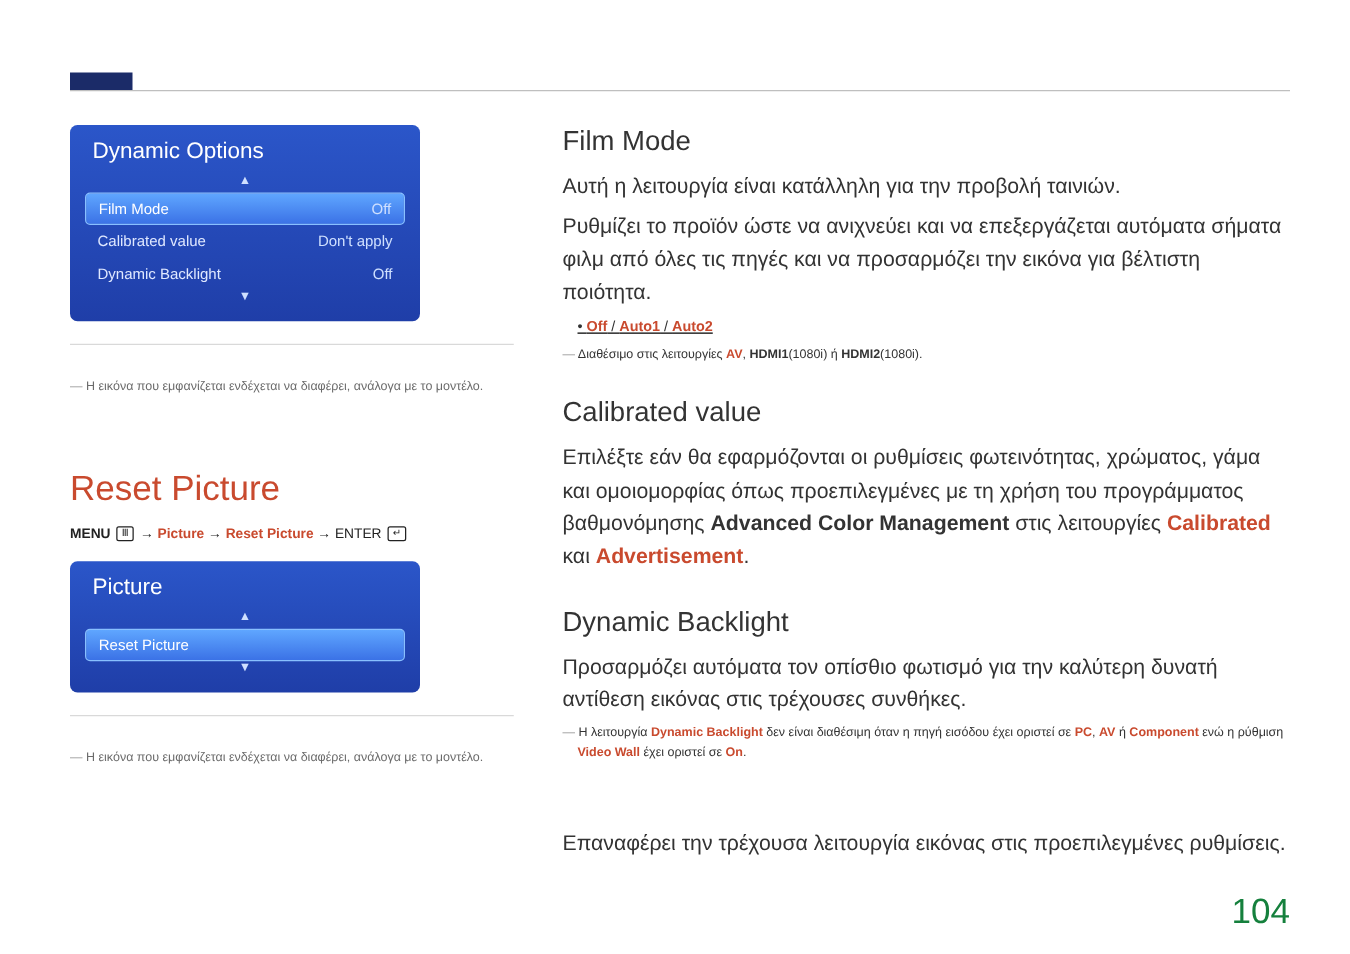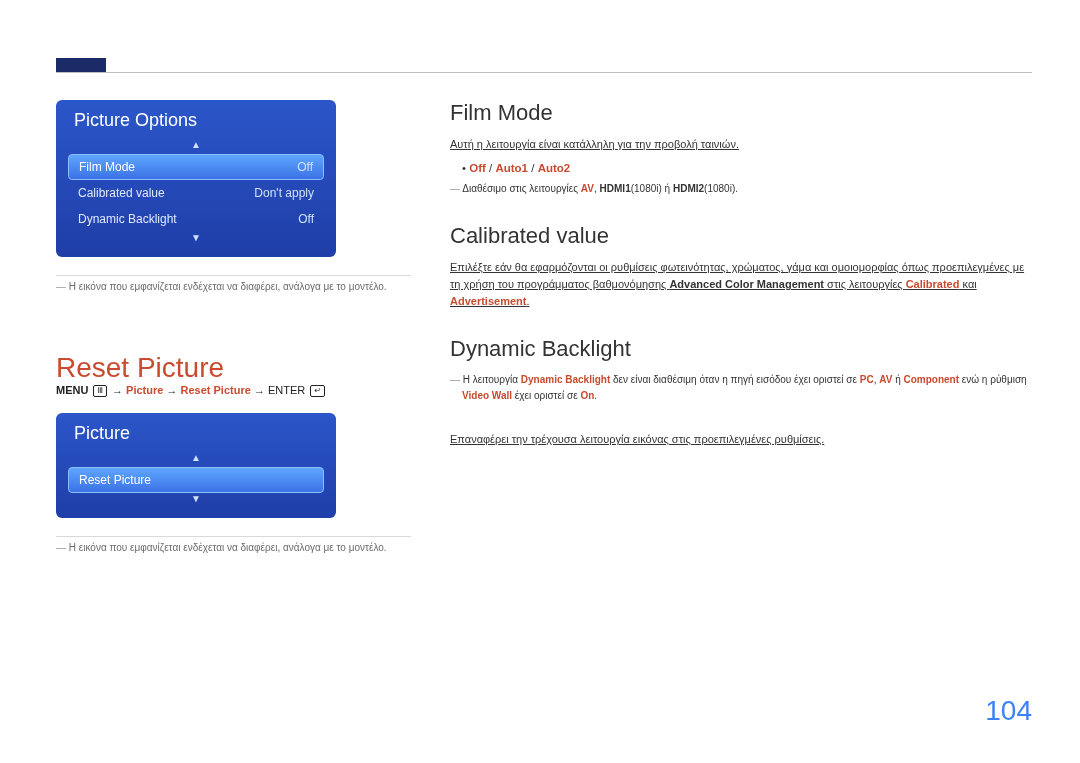--- a/index.html
+++ b/index.html
@@ -11,57 +11,57 @@
   .right-col { position: absolute; left: 450px; top: 100px; width: 580px; }
 
   
   .osd-panel { width: 280px; background: linear-gradient(#2b56c9, #1f3ea8); border-radius: 6px; padding: 10px 12px 10px 12px; color: #fff; }
   .osd-title { font-size: 18px; font-weight: 400; margin-bottom: 8px; padding-left: 6px; }
   .arrow-row { text-align: center; font-size: 10px; color: #cfe0ff; margin: 0 0 4px 0; }
   .osd-item { display: flex; justify-content: space-between; align-items: center; height: 26px; padding: 0 10px; border-radius: 4px; font-size: 12px; color: #dfe8ff; }
   .osd-item.selected { background: linear-gradient(#5fa6ff, #3b72e6); border: 1px solid #88c0ff; color: #fff; }
   .osd-item span.val { color: #cfe0ff; font-size: 12px; }
 
-  .disclaimer { margin-top: 18px; font-size: 10px; color: #6b6b6b; border-top: 1px solid #d9d9d9; padding-top: 5px; width: 355px; }
+  .disclaimer { margin-top: 18px; font-size: 10px; color: #6b6b6b; border-top: 1px solid #d9d9d9; padding-top: 28px; width: 355px; }
   .disclaimer::before { content: "― "; color: #9a9a9a; }
 
   .reset-title { font-size: 28px; color: #c94a2e; font-weight: 400; margin-top: 60px; }
-  .menu-path { font-size: 11px; color: #222; }
+  .menu-path { font-size: 11px; color: #222; margin-top: 14px; }
   .menu-path .red { color: #c94a2e; font-weight: bold; }
   .menu-path .bold { font-weight: bold; }
   .menu-icon, .enter-icon { display: inline-block; border: 1px solid #222; border-radius: 2px; font-size: 8px; line-height: 10px; padding: 0 3px; vertical-align: middle; margin: 0 2px; }
 
   .osd-panel2 { margin-top: 16px; }
 
   
   h2.section { font-size: 22px; color: #333; font-weight: 400; margin-top: 0; margin-bottom: 10px; }
   h2.section.mt { margin-top: 26px; }
-  .body { font-size: 11px; color: #333; line-height: 1.55; text-decoration: underline; }
+  .body { font-size: 17px; color: #333; line-height: 1.55; }
   .body p { margin-bottom: 6px; }
-  ul.bullet { list-style: none; padding-left: 12px; margin: 4px 0 4px 0; }
+  ul.bullet { list-style: none; padding-left: 12px; margin: 4px 0 4px 0; text-decoration: underline; }
   ul.bullet li { font-size: 11.5px; color: #333; line-height: 1.6; }
   ul.bullet li::before { content: "• "; }
   .red { color: #c94a2e; }
   .bold { font-weight: bold; }
   .dash-note { font-size: 10px; color: #333; padding-left: 12px; text-indent: -12px; margin: 4px 0 6px 0; line-height: 1.55; }
   .dash-note::before { content: "― "; color: #999; }
 
-  .page-num { position: absolute; right: 48px; bottom: 36px; font-size: 28px; color: #3b82f6; }
+  .page-num { position: absolute; right: 48px; bottom: 18px; font-size: 28px; color: #15803d; }
 </style>
 </head>
 <body>
 
 <div class="page">
   <div class="heading-bar"></div>
   <div class="hr-top"></div>
 
   <div class="left-col">
 
     <div class="osd-panel">
-      <div class="osd-title">Picture Options</div>
+      <div class="osd-title">Dynamic Options</div>
       <div class="arrow-row">▲</div>
       <div class="osd-item selected">
         <span>Film Mode</span>
         <span class="val">Off</span>
       </div>
       <div class="osd-item">
         <span>Calibrated value</span>
         <span class="val">Don't apply</span>
       </div>
       <div class="osd-item">
@@ -97,41 +97,45 @@
     </div>
 
     <div class="disclaimer">Η εικόνα που εμφανίζεται ενδέχεται να διαφέρει, ανάλογα με το μοντέλο.</div>
   </div>
 
   <div class="right-col">
 
     <h2 class="section">Film Mode</h2>
     <div class="body">
       <p>Αυτή η λειτουργία είναι κατάλληλη για την προβολή ταινιών.</p>
+      <p>Ρυθμίζει το προϊόν ώστε να ανιχνεύει και να επεξεργάζεται αυτόματα σήματα φιλμ από όλες τις πηγές και να προσαρμόζει την εικόνα για βέλτιστη ποιότητα.</p>
     </div>
     <ul class="bullet">
       <li>
         <span class="red bold">Off</span><span> / </span><span class="red bold">Auto1</span><span> / </span><span class="red bold">Auto2</span>
       </li>
     </ul>
     <p class="dash-note">
       <span>Διαθέσιμο στις λειτουργίες </span><span class="red bold">AV</span><span>, </span><span class="bold">HDMI1</span><span>(1080i)</span><span> ή </span><span class="bold">HDMI2</span><span>(1080i).</span>
     </p>
 
     <h2 class="section mt">Calibrated value</h2>
     <div class="body">
       <p>
         <span>Επιλέξτε εάν θα εφαρμόζονται οι ρυθμίσεις φωτεινότητας, χρώματος, γάμα και ομοιομορφίας όπως προεπιλεγμένες με τη χρήση του προγράμματος βαθμονόμησης </span><span class="bold">Advanced Color Management</span><span> στις λειτουργίες </span><span class="red bold">Calibrated</span><span> και </span><span class="red bold">Advertisement</span><span>.</span>
       </p>
     </div>
 
     <h2 class="section mt">Dynamic Backlight</h2>
+    <div class="body">
+      <p>Προσαρμόζει αυτόματα τον οπίσθιο φωτισμό για την καλύτερη δυνατή αντίθεση εικόνας στις τρέχουσες συνθήκες.</p>
+    </div>
     <p class="dash-note">
       <span>Η λειτουργία </span><span class="red bold">Dynamic Backlight</span><span> δεν είναι διαθέσιμη όταν η πηγή εισόδου έχει οριστεί σε </span><span class="red bold">PC</span><span>, </span><span class="red bold">AV</span><span> ή </span><span class="red bold">Component</span><span> ενώ η ρύθμιση </span><span class="red bold">Video Wall</span><span> έχει οριστεί σε </span><span class="red bold">On</span><span>.</span>
     </p>
 
-    <div class="body" style="margin-top:28px;">
+    <div class="body" style="margin-top:52px;">
       <p>Επαναφέρει την τρέχουσα λειτουργία εικόνας στις προεπιλεγμένες ρυθμίσεις.</p>
     </div>
   </div>
 
   <div class="page-num">104</div>
 </div>
 
 </body></html>

